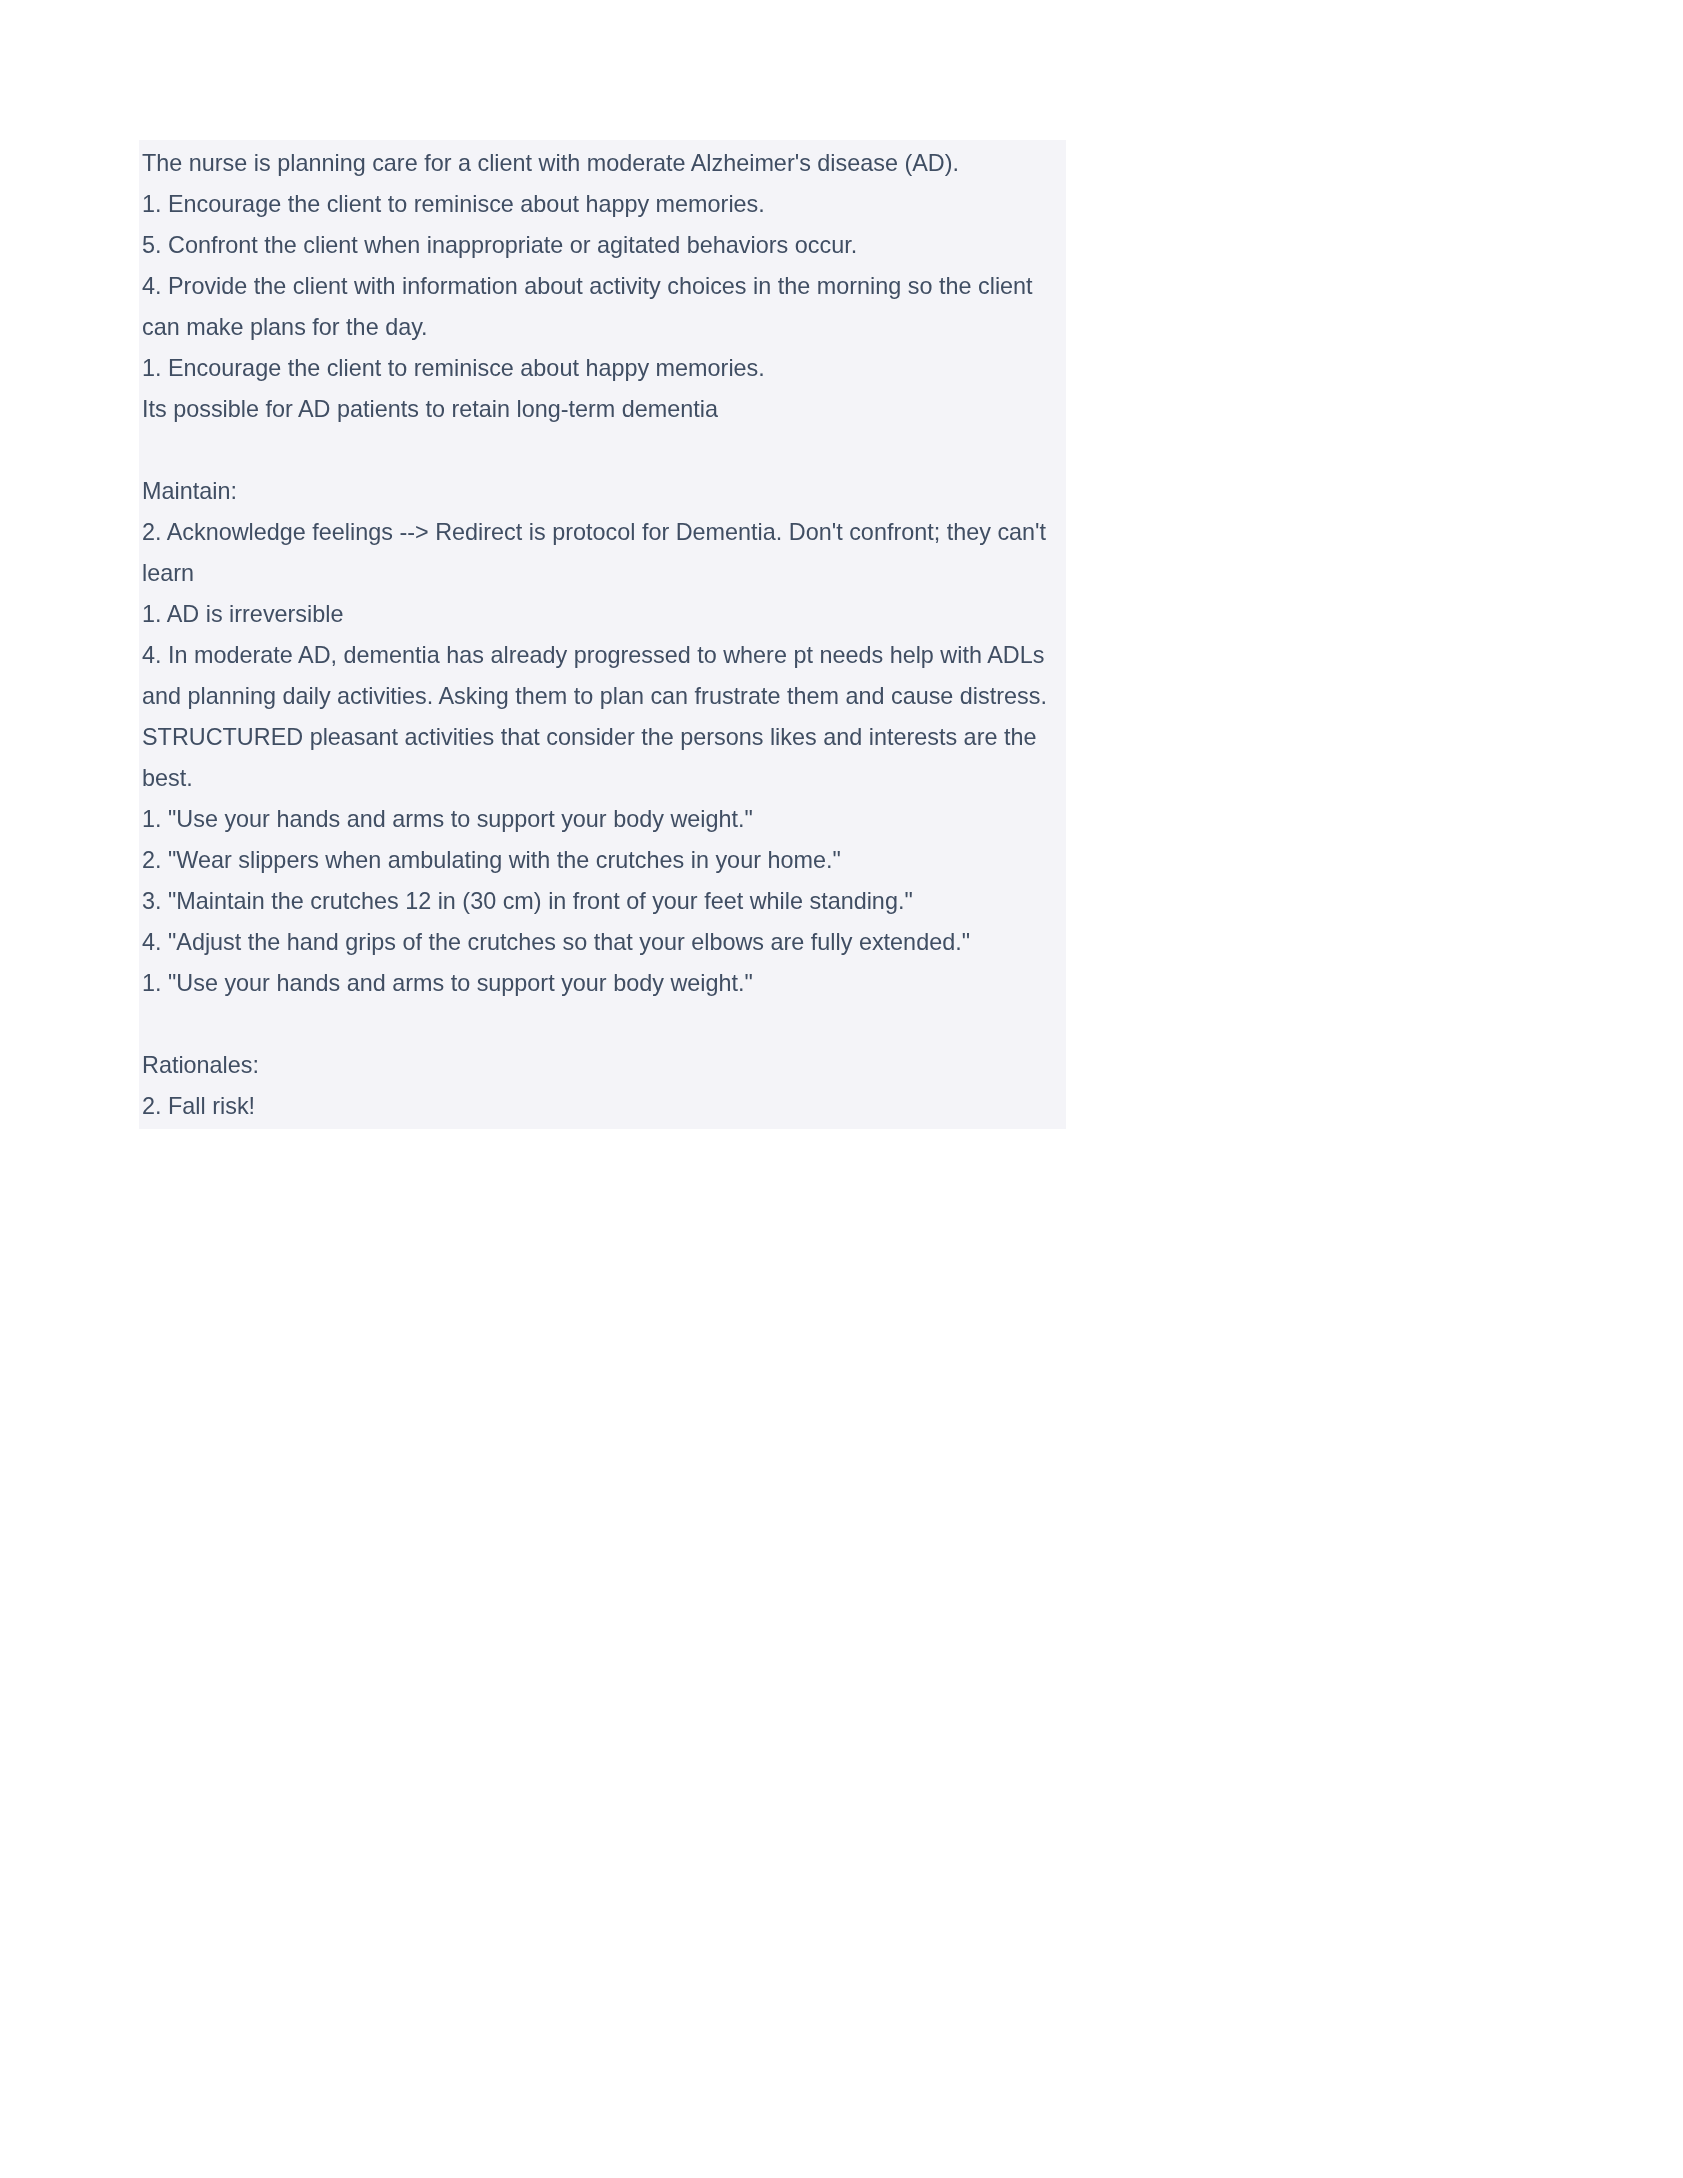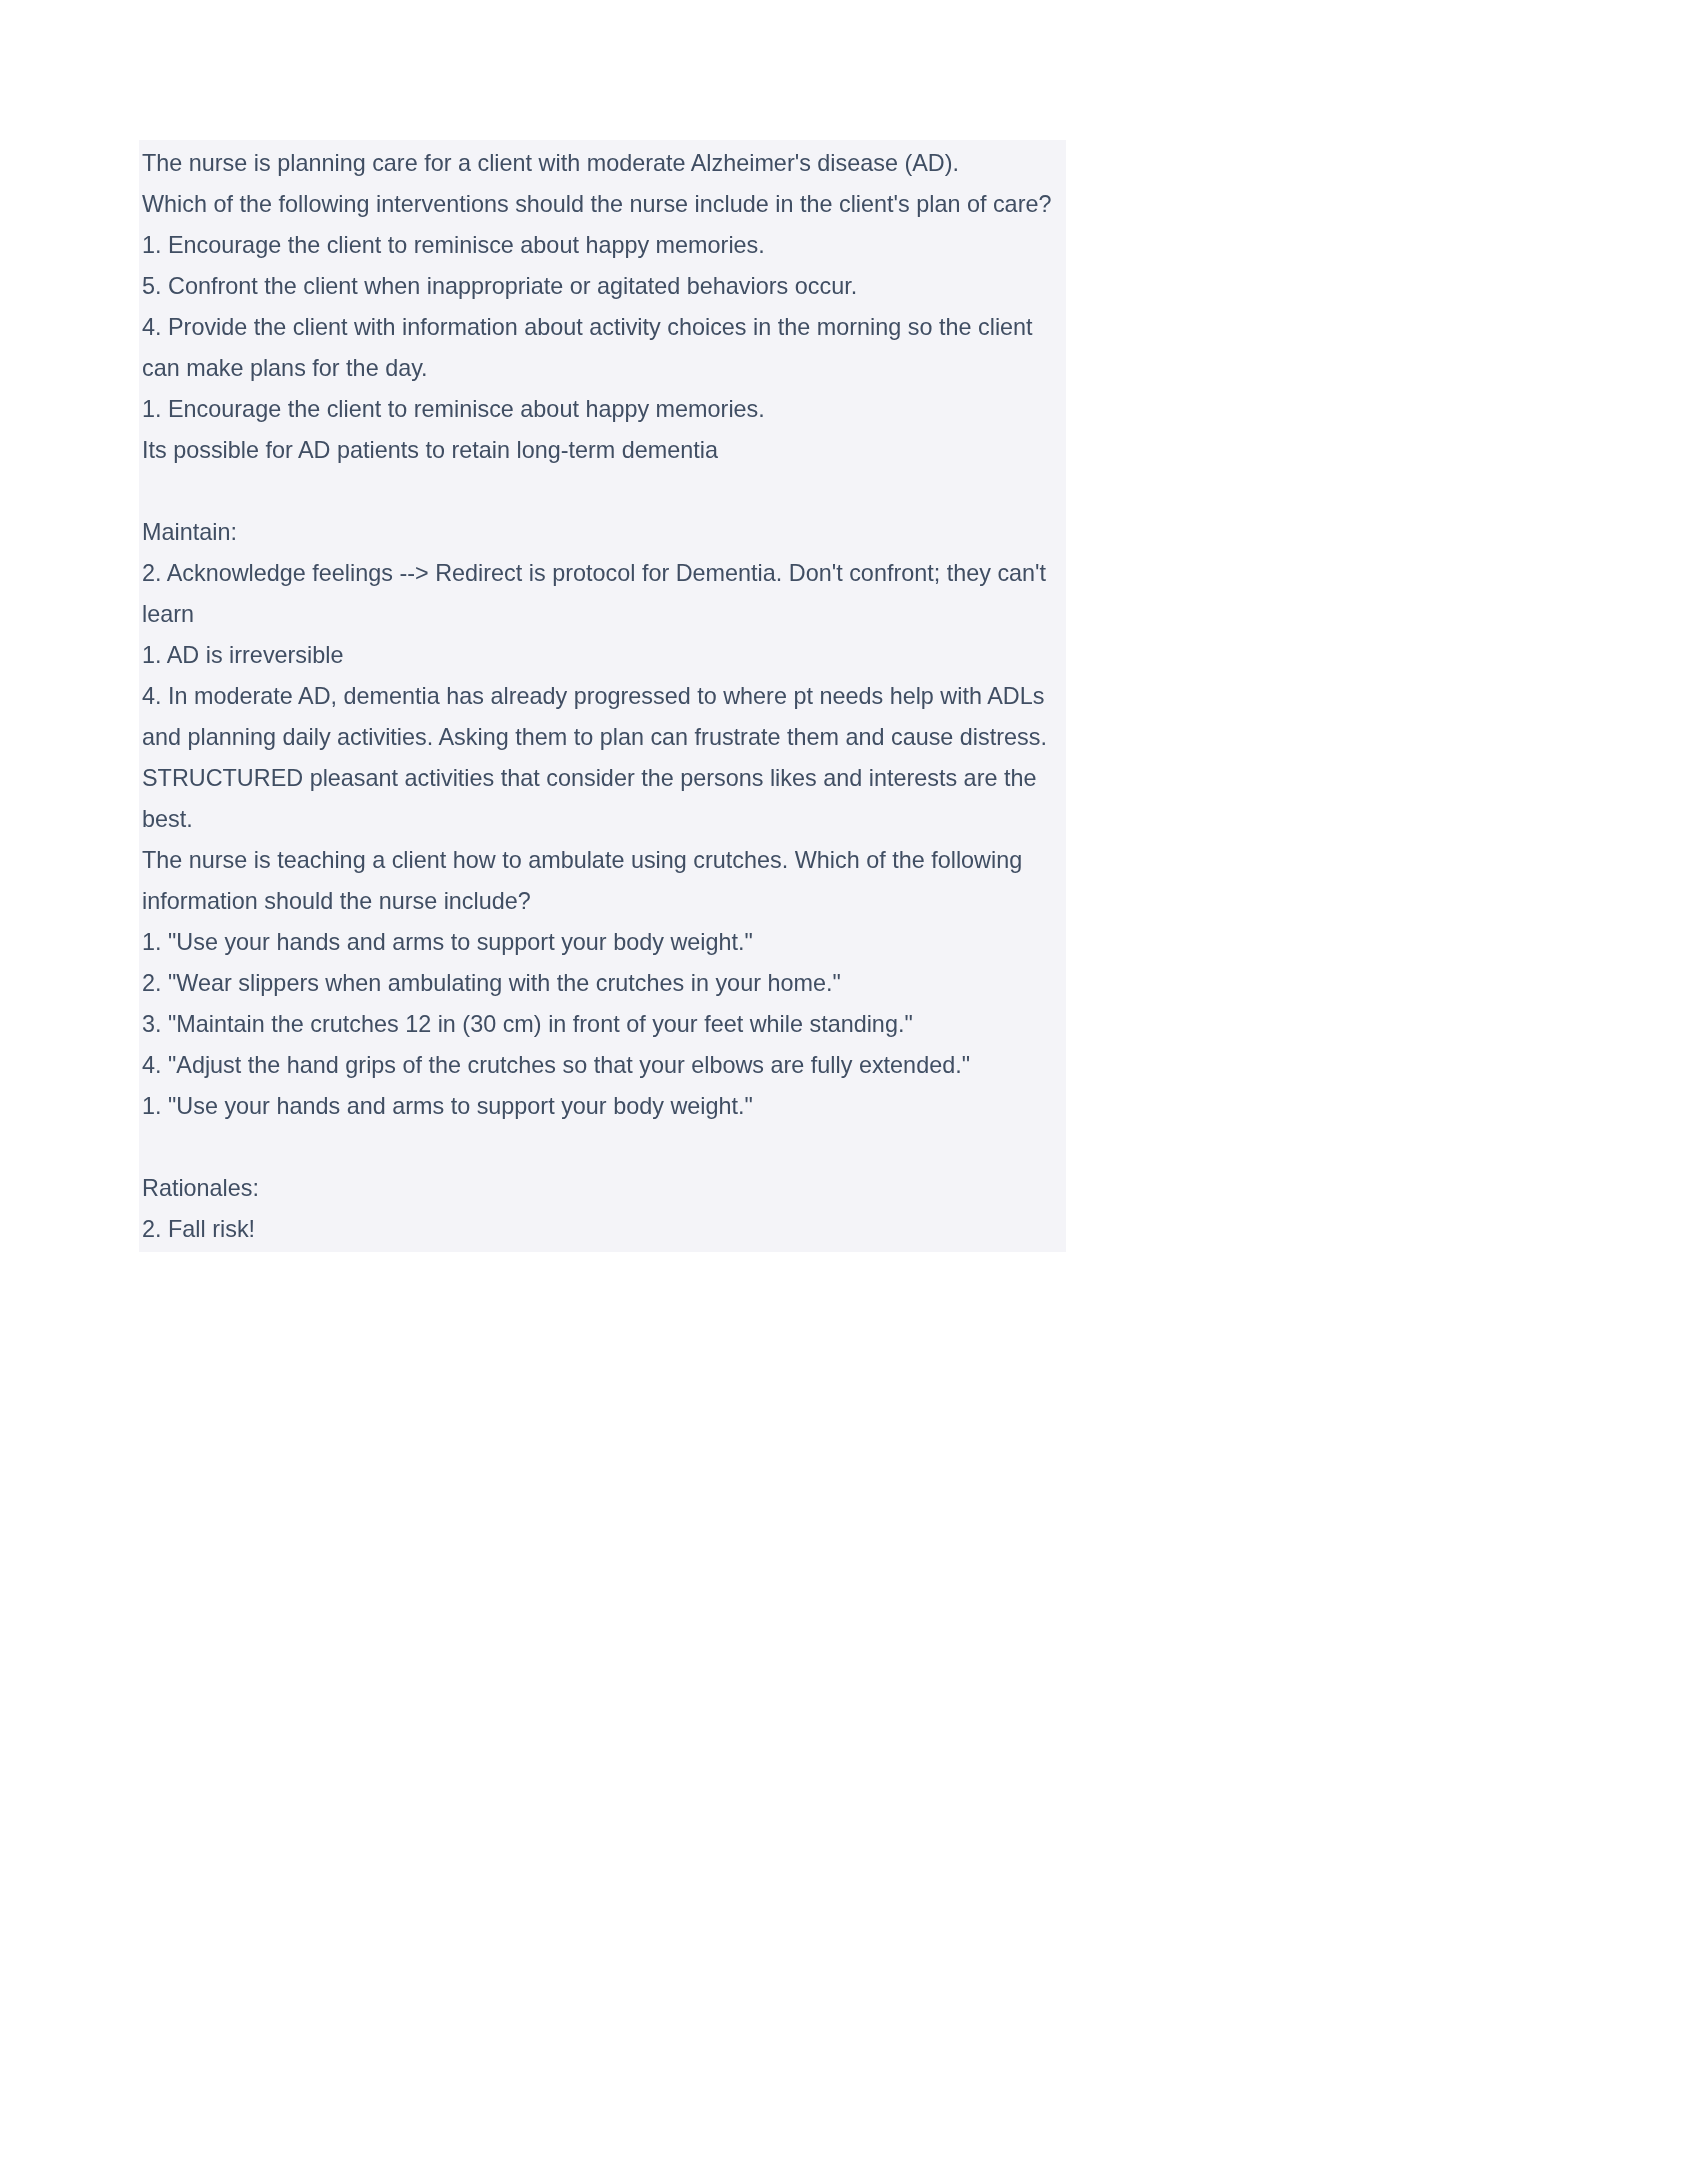--- a/index.html
+++ b/index.html
@@ -37,32 +37,30 @@
     min-height: 41px;
     white-space: normal;
   }
 </style>
 </head>
 <body style="background: rgb(255, 255, 255);">
 
 <div class="page">
   <div class="text-block" style="background: rgb(244, 244, 248); color: rgb(64, 78, 99);">
       <div class="para">The nurse is planning care for a client with moderate Alzheimer's disease (AD).</div>
-      <div class="para">Which of the following interventions should the nurse include in the client's plan of care?</div>
       <div class="para">1. Encourage the client to reminisce about happy memories.</div>
       <div class="para">5. Confront the client when inappropriate or agitated behaviors occur.</div>
       <div class="para">4. Provide the client with information about activity choices in the morning so the client can make plans for the day.</div>
       <div class="para">1. Encourage the client to reminisce about happy memories.</div>
       <div class="para">Its possible for AD patients to retain long-term dementia</div>
       <div class="para"></div>
       <div class="para">Maintain:</div>
       <div class="para">2. Acknowledge feelings --&gt; Redirect is protocol for Dementia. Don't confront; they can't learn</div>
       <div class="para">1. AD is irreversible</div>
       <div class="para">4. In moderate AD, dementia has already progressed to where pt needs help with ADLs and planning daily activities. Asking them to plan can frustrate them and cause distress. STRUCTURED pleasant activities that consider the persons likes and interests are the best.</div>
-      <div class="para">The nurse is teaching a client how to ambulate using crutches. Which of the following information should the nurse include?</div>
       <div class="para">1. "Use your hands and arms to support your body weight."</div>
       <div class="para">2. "Wear slippers when ambulating with the crutches in your home."</div>
       <div class="para">3. "Maintain the crutches 12 in (30 cm) in front of your feet while standing."</div>
       <div class="para">4. "Adjust the hand grips of the crutches so that your elbows are fully extended."</div>
       <div class="para">1. "Use your hands and arms to support your body weight."</div>
       <div class="para"></div>
       <div class="para">Rationales:</div>
       <div class="para">2. Fall risk!</div>
     </div>
 </div>

